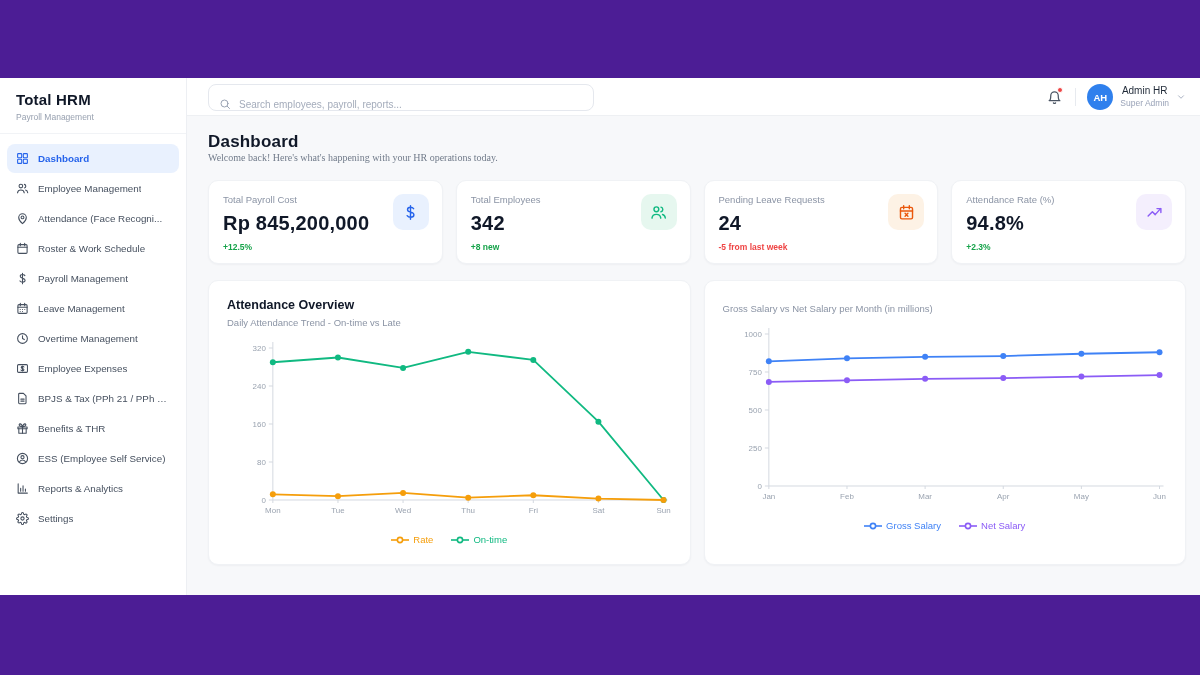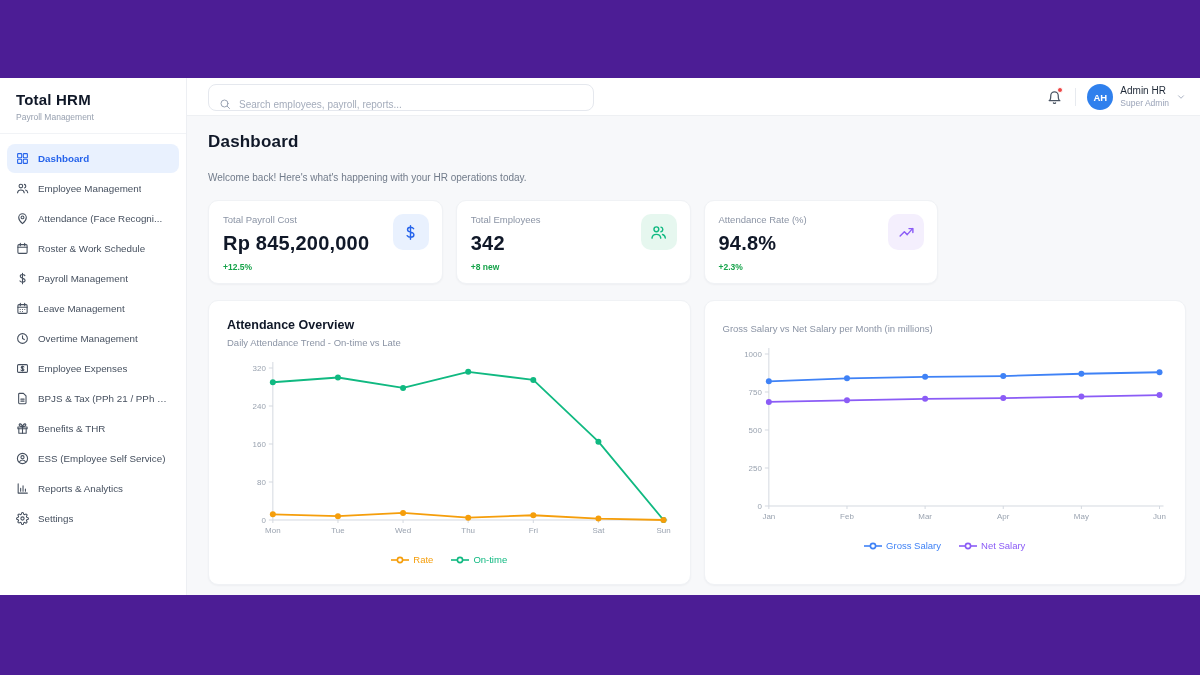--- a/index.html
+++ b/index.html
@@ -22,30 +22,30 @@
   .header { position:absolute; left:187px; top:0; width:1013px; height:38px; background:#fff; border-bottom:1px solid #eef0f3; }
   .search-box { position:absolute; left:21px; top:6px; width:386px; height:27px; border:1px solid #e5e8ee; border-radius:8px; background:#fff; display:flex; align-items:flex-end; gap:8px; padding:0 10px; }
   .search-box svg { width:12px; height:12px; stroke:#9aa3b3; fill:none; stroke-width:2; stroke-linecap:round; }
   .search-box input { border:none; outline:none; flex:1; font-size:10px; color:#374151; font-family:"Liberation Sans", sans-serif; background:transparent; }
   .search-box input::placeholder { color:#a4acbb; }
   .hdr-right { position:absolute; right:14px; top:0; height:38px; display:flex; align-items:center; gap:11px; }
   .bell-btn { position:relative; width:20px; height:20px; display:flex; align-items:center; justify-content:center; cursor:pointer; }
   .bell-btn svg { width:15px; height:15px; stroke:#4b5563; fill:none; stroke-width:2; stroke-linecap:round; stroke-linejoin:round; }
   .bell-dot { position:absolute; top:0px; right:1px; width:6px; height:6px; border-radius:50%; background:#ef4444; border:1px solid #fff; }
   .hdr-divider { width:1px; height:18px; background:#e7eaef; }
-  .user-chip { display:flex; align-items:center; gap:7px; cursor:pointer; }
+  .user-chip { display:flex; align-items:center; gap:7px; cursor:pointer;text-align:center; }
   .avatar { width:26px; height:26px; border-radius:50%; background:#2f80ed; color:#fff; font-size:9.5px; font-weight:700; display:flex; align-items:center; justify-content:center; }
   .user-name { font-size:10px; font-weight:400; color:#1f2937; line-height:1.25; }
   .user-role { font-size:8.5px; color:#9aa3b8; line-height:1.25; }
   .chev svg { width:10px; height:10px; stroke:#9aa3b8; fill:none; stroke-width:2; stroke-linecap:round; stroke-linejoin:round; }
 
   
   .main { position:absolute; left:187px; top:38px; width:1013px; height:479px; background:#f7f8fa; padding:16px 14px 0 21px; }
   .page-title { font-size:17px; font-weight:700; color:#101828; letter-spacing:.2px; }
-  .page-sub { font-size:10px; color:#717b8a; margin-top:20px; }
+  .page-sub { font-size:10px; color:#717b8a; margin-top:0;font-family:Liberation Serif, serif; }
 
   .stats-row { margin-top:17px; display:grid; grid-template-columns:repeat(4,1fr); gap:13px; }
   .stat-card { position:relative; background:#fff; border:1px solid #f0f2f5; border-radius:10px; box-shadow:0 1px 2px rgba(16,24,40,.04); height:84px; padding:13px 14px; }
   .stat-label { font-size:9.5px; color:#8b94a5; }
   .stat-value { font-size:20px; font-weight:700; color:#101828; margin-top:7px; letter-spacing:.2px; }
   .stat-delta { font-size:8.5px; font-weight:700; margin-top:7px; }
   .stat-icon { position:absolute; top:13px; right:13px; width:36px; height:36px; border-radius:10px; display:flex; align-items:center; justify-content:center; }
   .stat-icon svg { width:17px; height:17px; fill:none; stroke-width:2; stroke-linecap:round; stroke-linejoin:round; }
 
   .charts-row { margin-top:16px; display:grid; grid-template-columns:1fr 1fr; gap:13px; }
@@ -220,20 +220,32 @@
           <div class="stat-card">
             <div class="stat-label">Total Employees</div>
             <div class="stat-value">342</div>
             <div class="stat-delta" style="color:#16a34a">+8 new</div>
             <div class="stat-icon" style="background:#e6f7ef;color:#10b981">
               <svg style="stroke:#10b981" viewBox="0 0 24 24">
                 <circle cx="9" cy="7.5" r="3.4"></circle>
                 <path d="M2.8 20c.4-3.4 3-5.3 6.2-5.3s5.8 1.9 6.2 5.3"></path>
                 <path d="M15.5 4.4a3.4 3.4 0 0 1 0 6.6"></path>
                 <path d="M17.7 14.9c2.3.6 3.6 2.3 3.9 4.9"></path>
+              </svg>
+            </div>
+          </div>
+          <div class="stat-card">
+            <div class="stat-label">Pending Leave Requests</div>
+            <div class="stat-value">24</div>
+            <div class="stat-delta" style="color:#ef4444">-5 from last week</div>
+            <div class="stat-icon" style="background:#fdf2e5;color:#ea580c">
+              <svg style="stroke:#ea580c" viewBox="0 0 24 24">
+                <rect x="3.5" y="4.8" width="17" height="16.2" rx="2"></rect>
+                <path d="M3.5 9.8h17M8 2.5v4.2M16 2.5v4.2"></path>
+                <path d="M10 13.2l4 4M14 13.2l-4 4"></path>
               </svg>
             </div>
           </div>
           <div class="stat-card">
             <div class="stat-label">Attendance Rate (%)</div>
             <div class="stat-value">94.8%</div>
             <div class="stat-delta" style="color:#16a34a">+2.3%</div>
             <div class="stat-icon" style="background:#f4effd;color:#8b5cf6">
               <svg style="stroke:#8b5cf6" viewBox="0 0 24 24">
                 <path d="M3 17l6-6 4 4 7.5-8.5"></path>

